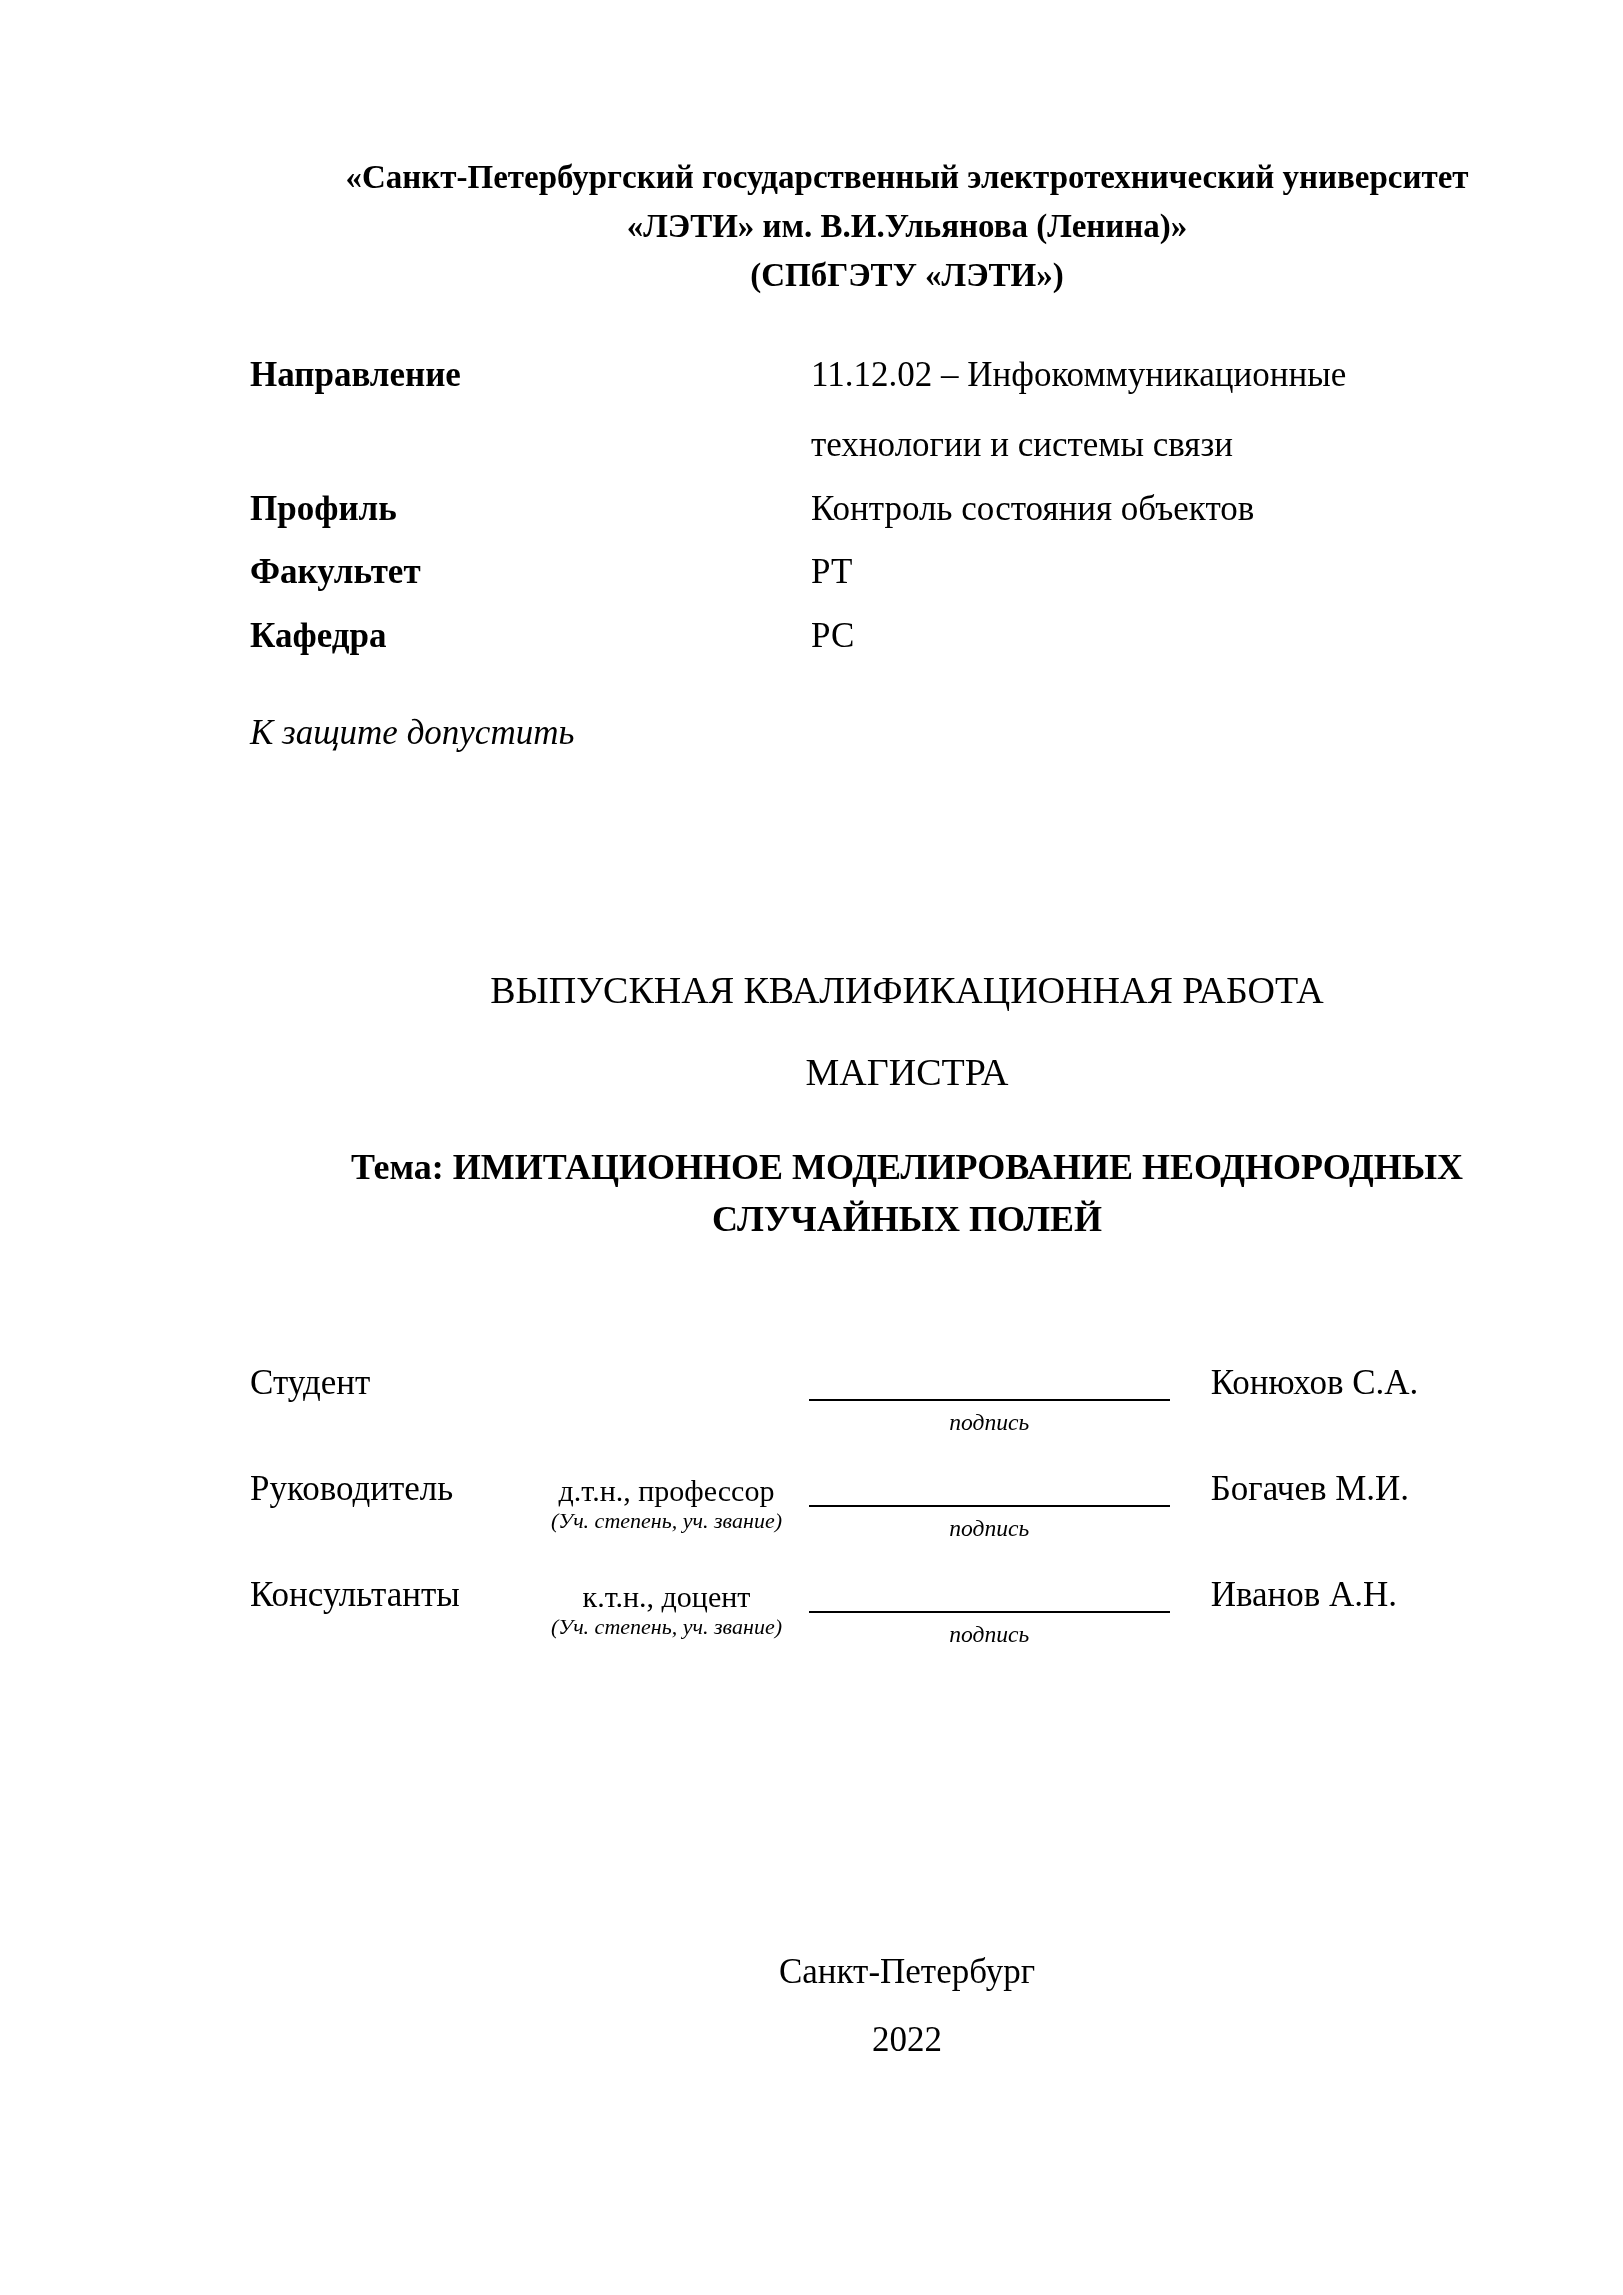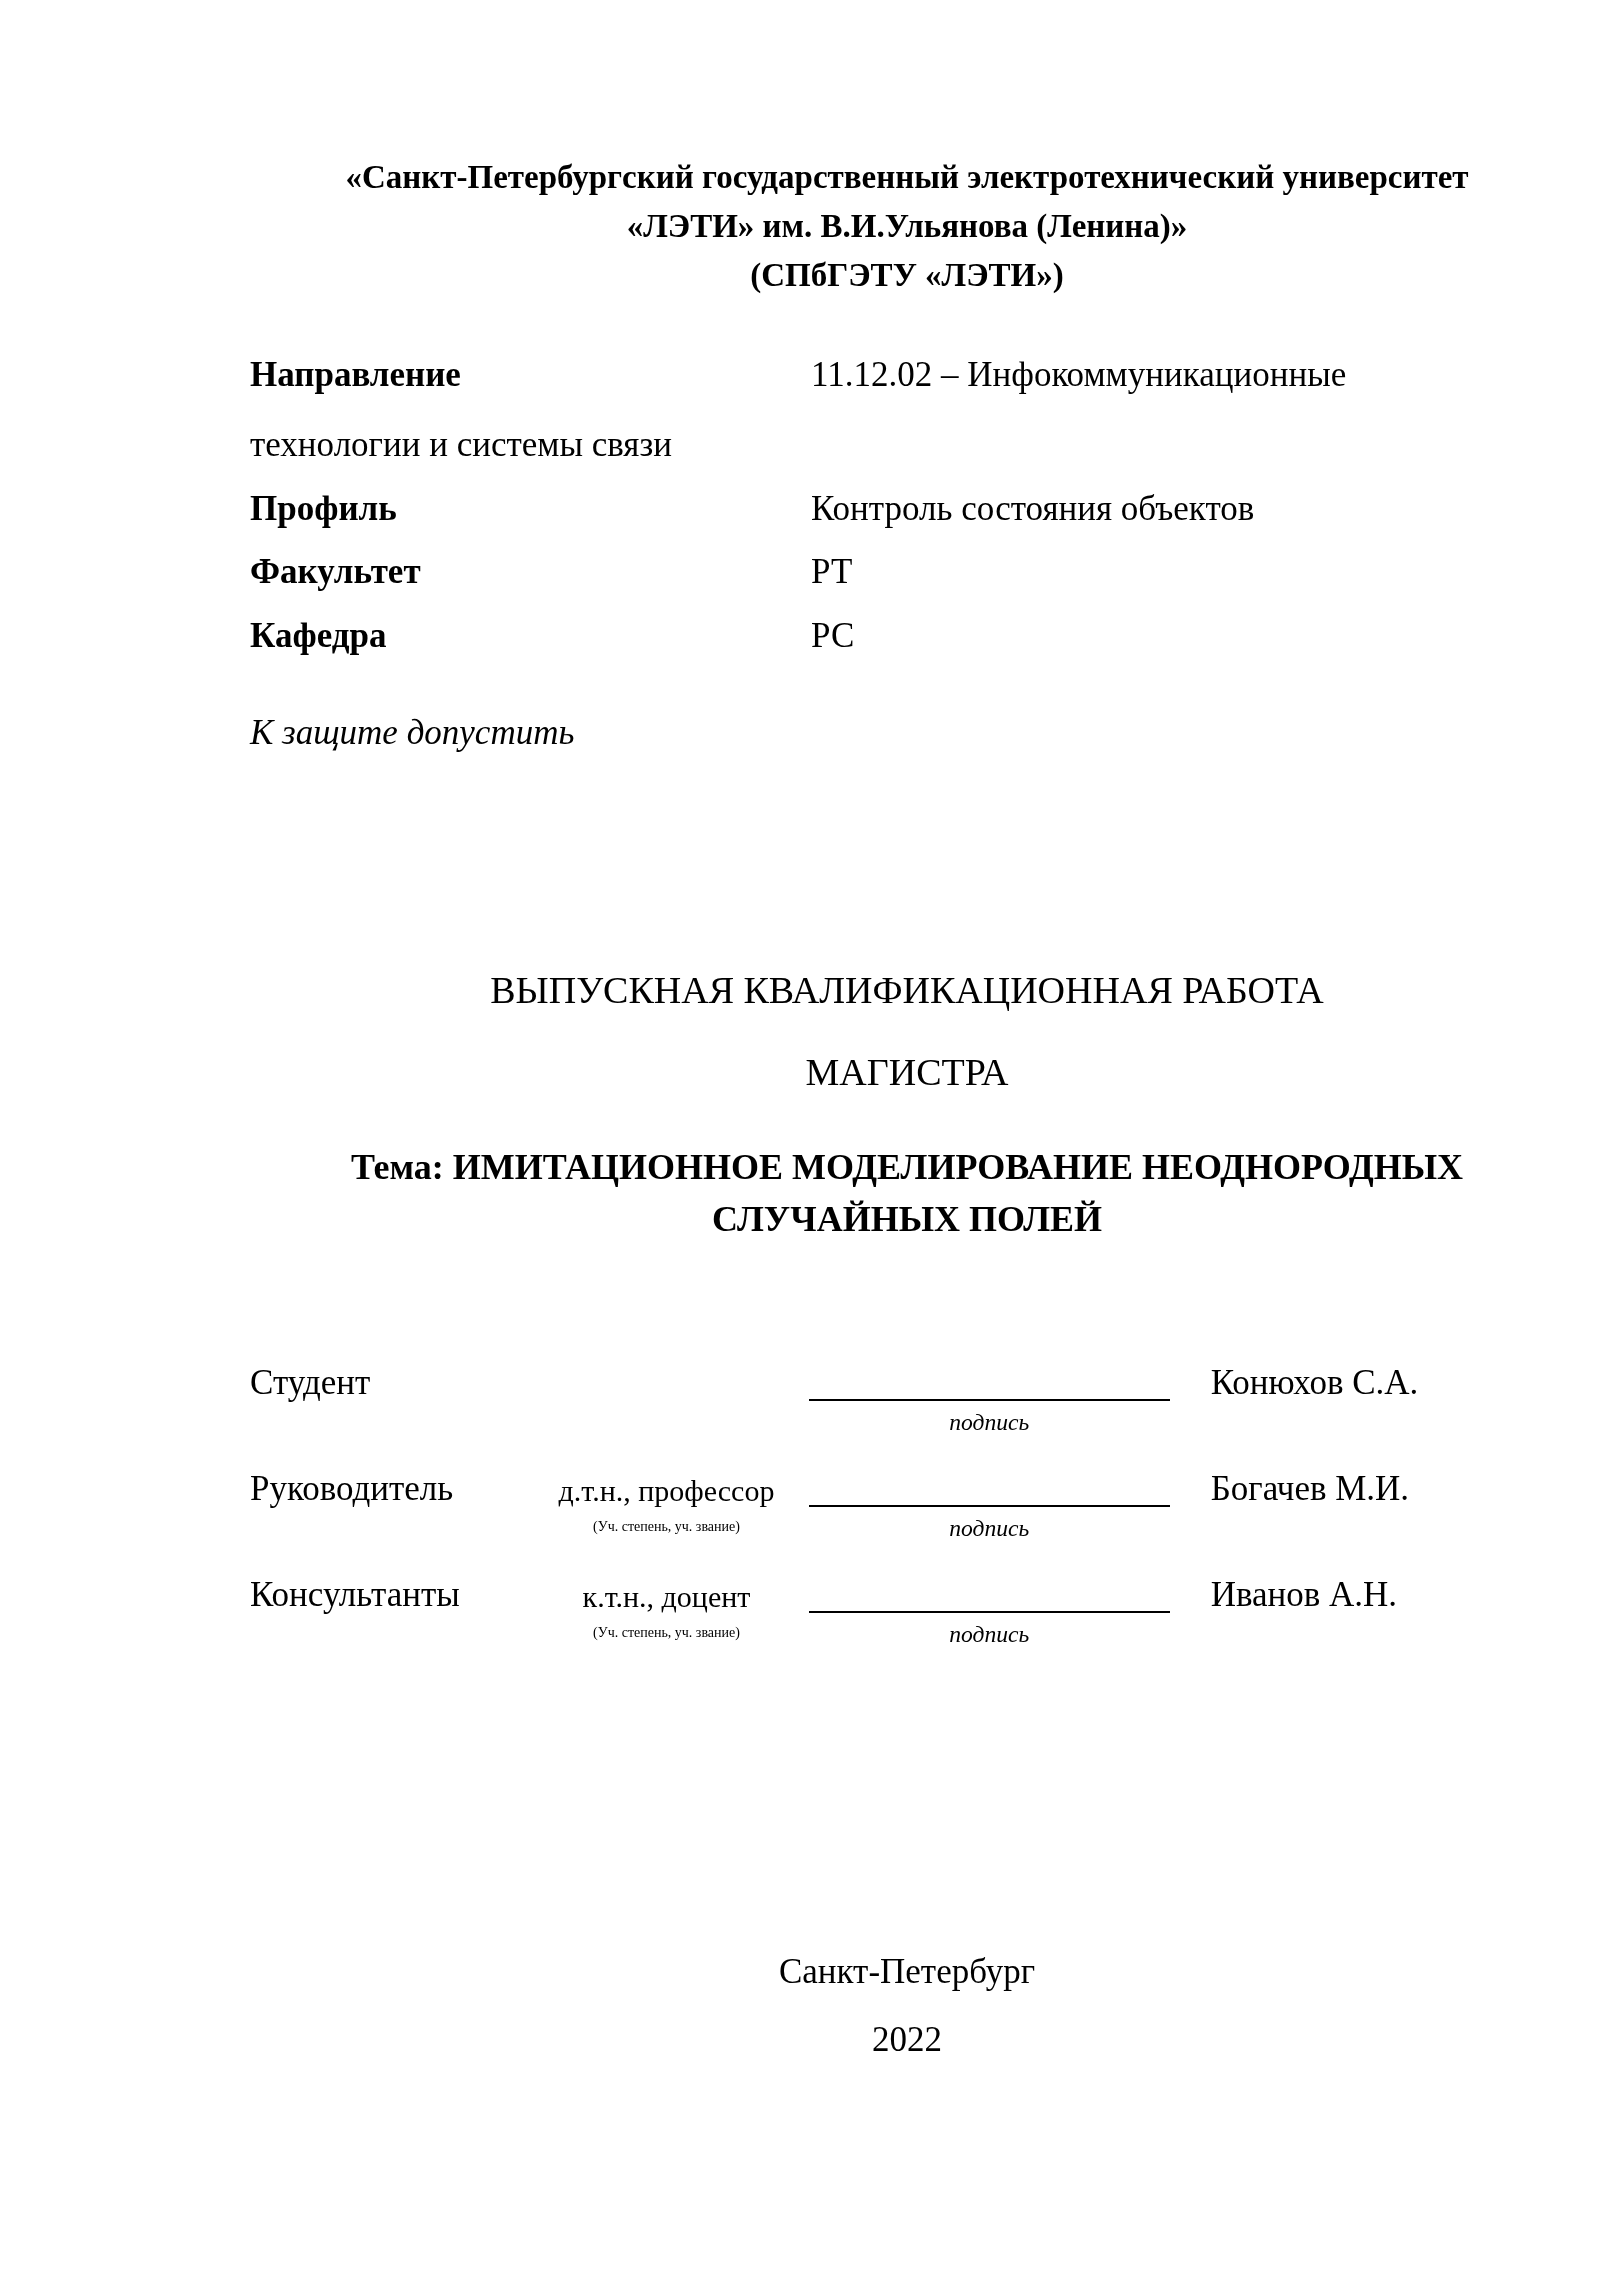--- a/index.html
+++ b/index.html
@@ -19,21 +19,21 @@
   .header {
     text-align: center;
     font-weight: bold;
     font-size: 33px;
     line-height: 49px;
   }
   
   .fields { margin-top: 55px; font-size: 35px; }
   .field-row { display: flex; margin-top: 23.6px; }
   .field-row.first { margin-top: 0; }
-  .field-row.cont { margin-top: 30px; flex-direction: column; }
+  .field-row.cont { margin-top: 30px; }
   .field-label { width: 561px; flex-shrink: 0; font-weight: bold; }
   .field-value { white-space: nowrap; }
   
   .admit {
     margin-top: 57px;
     font-style: italic;
     font-size: 35px;
   }
   
   .main-title {
@@ -55,21 +55,21 @@
   .signatures { margin-top: 118px; }
   .sig-row {
     display: flex;
     align-items: flex-start;
     height: 72px;
     margin-bottom: 34px;
   }
   .sig-role { width: 290px; flex-shrink: 0; font-size: 35px; }
   .sig-degree { width: 253px; flex-shrink: 0; text-align: center; padding-top: 6.3px; }
   .degree-text { font-size: 30px; line-height: 31px; white-space: nowrap; }
-  .degree-caption { font-size: 14px; margin-top: 13px; white-space: nowrap; }
+  .degree-caption { font-size: 22px; font-style: italic; margin-top: 2px; white-space: nowrap; }
   .sig-sign { width: 361px; flex-shrink: 0; margin-left: 15.7px; }
   .sign-line { height: 38px; border-bottom: 2.4px solid #000000; }
   .sign-caption { text-align: center; font-size: 23.6px; font-style: italic; margin-top: 7.9px; }
   .sig-name { font-size: 35px; padding-left: 41px; white-space: nowrap; }
   
   .footer { margin-top: 305px; text-align: center; font-size: 35px; }
   .footer .year { margin-top: 28px; }
 </style>
 </head>
 <body>

